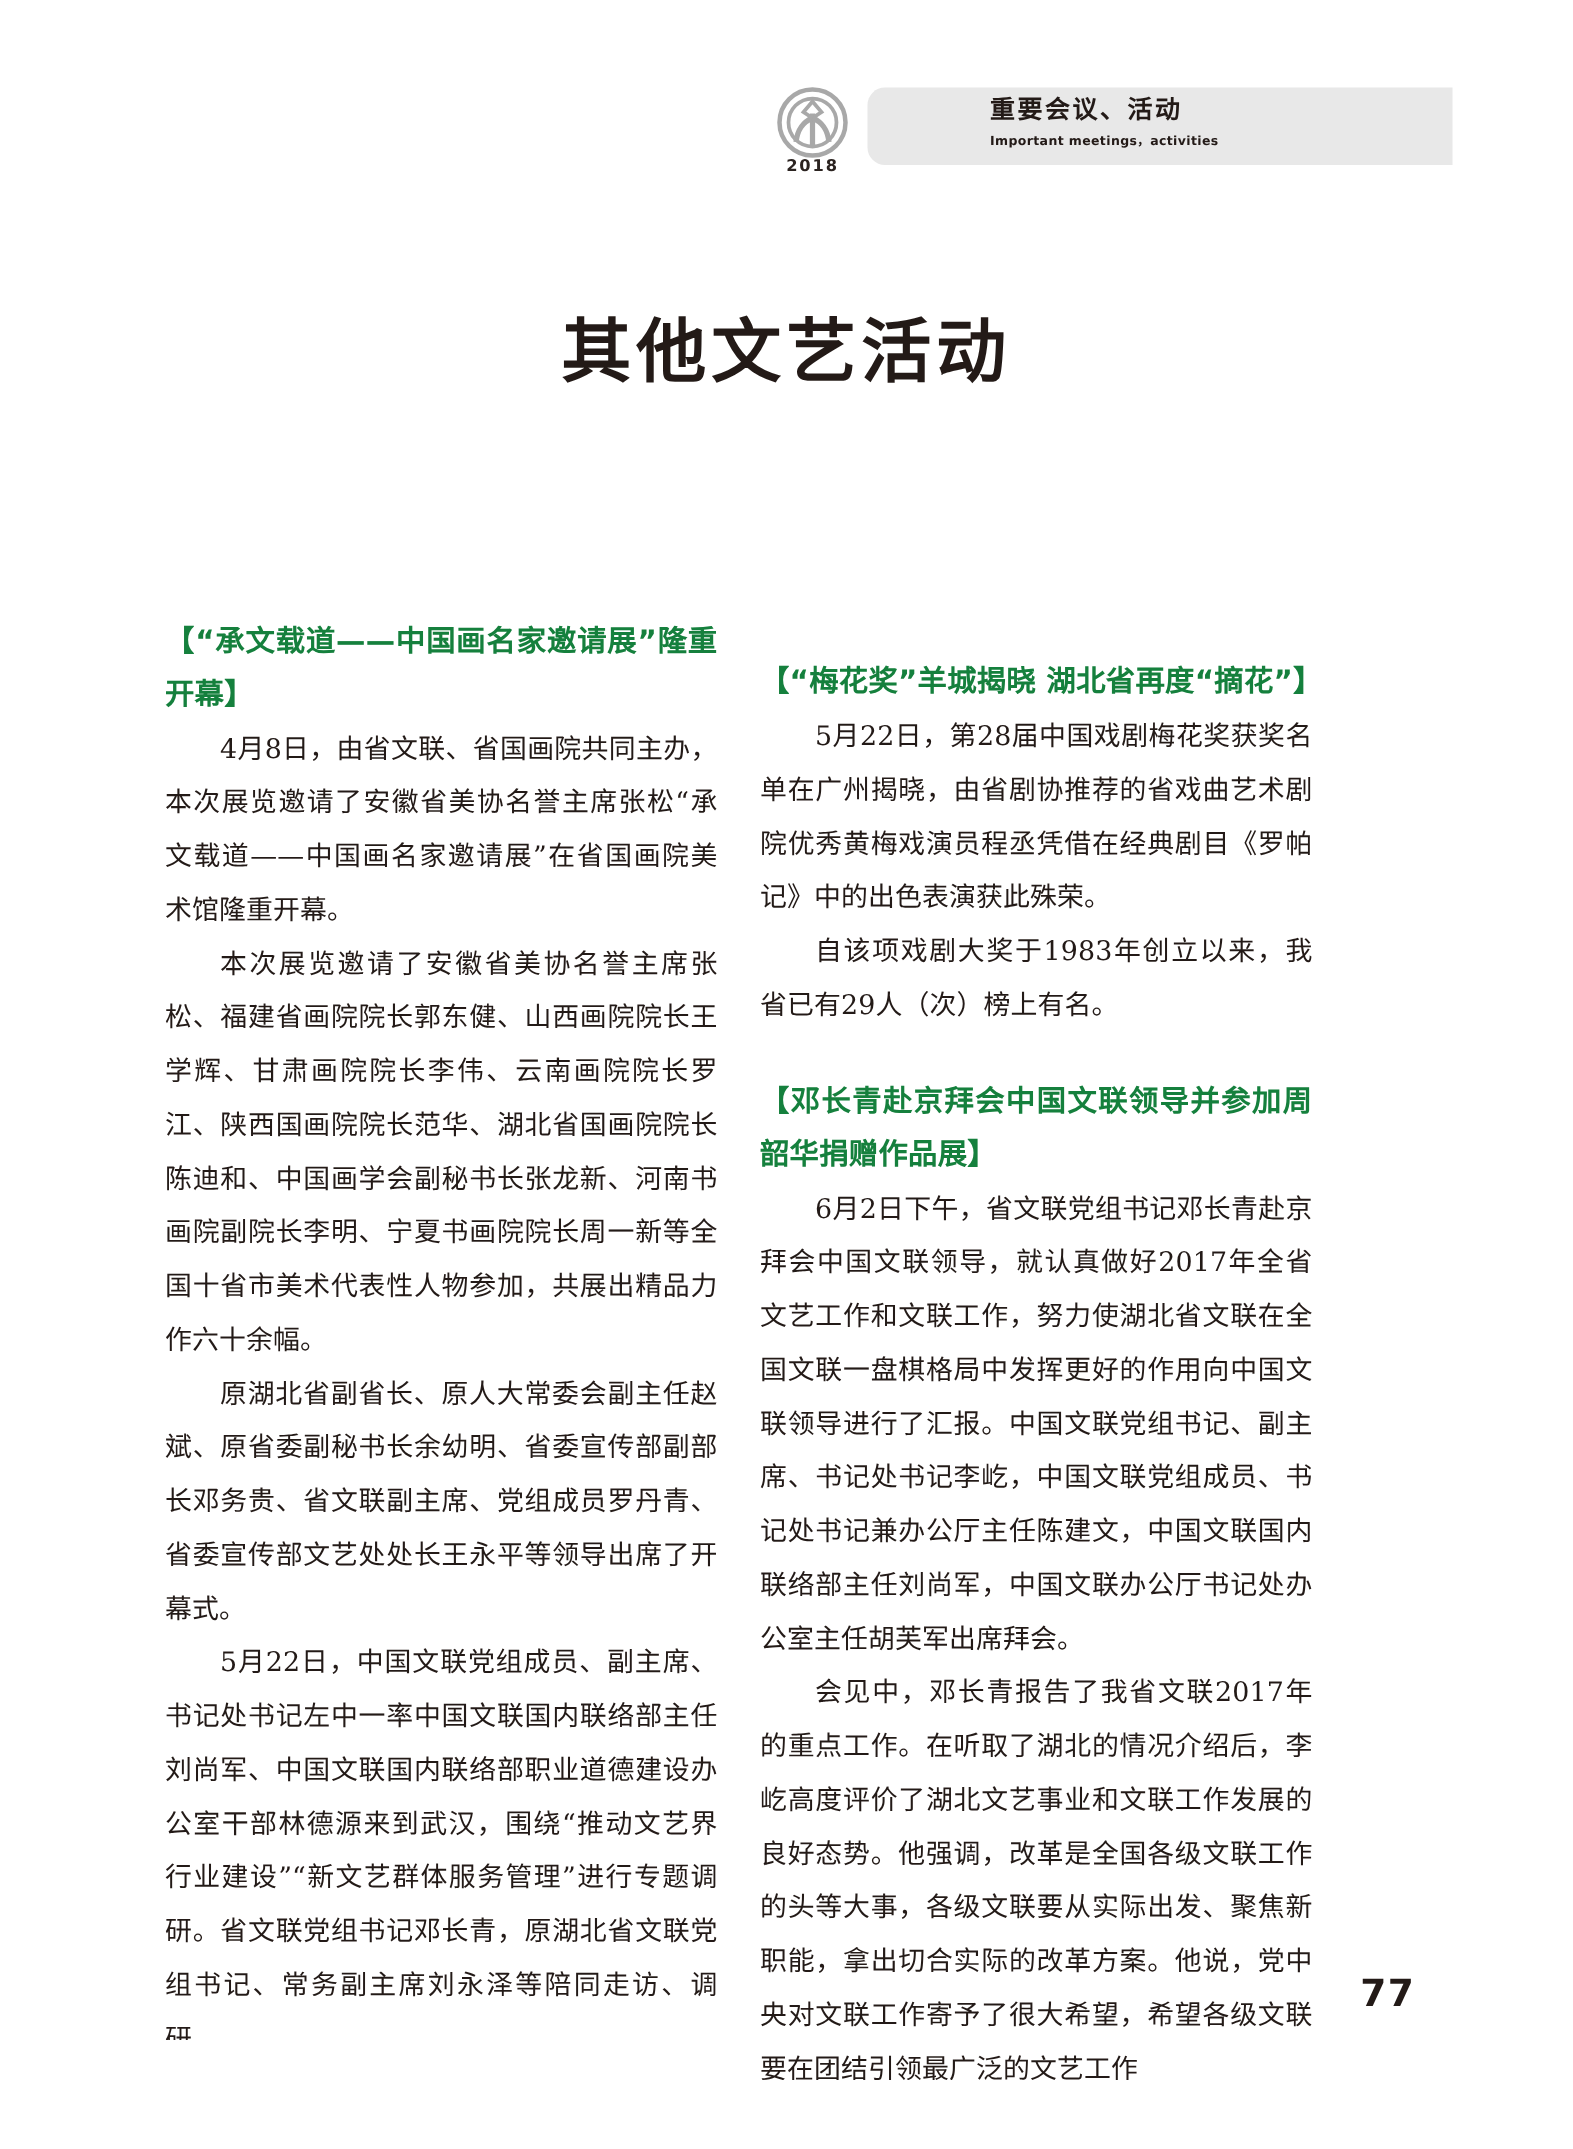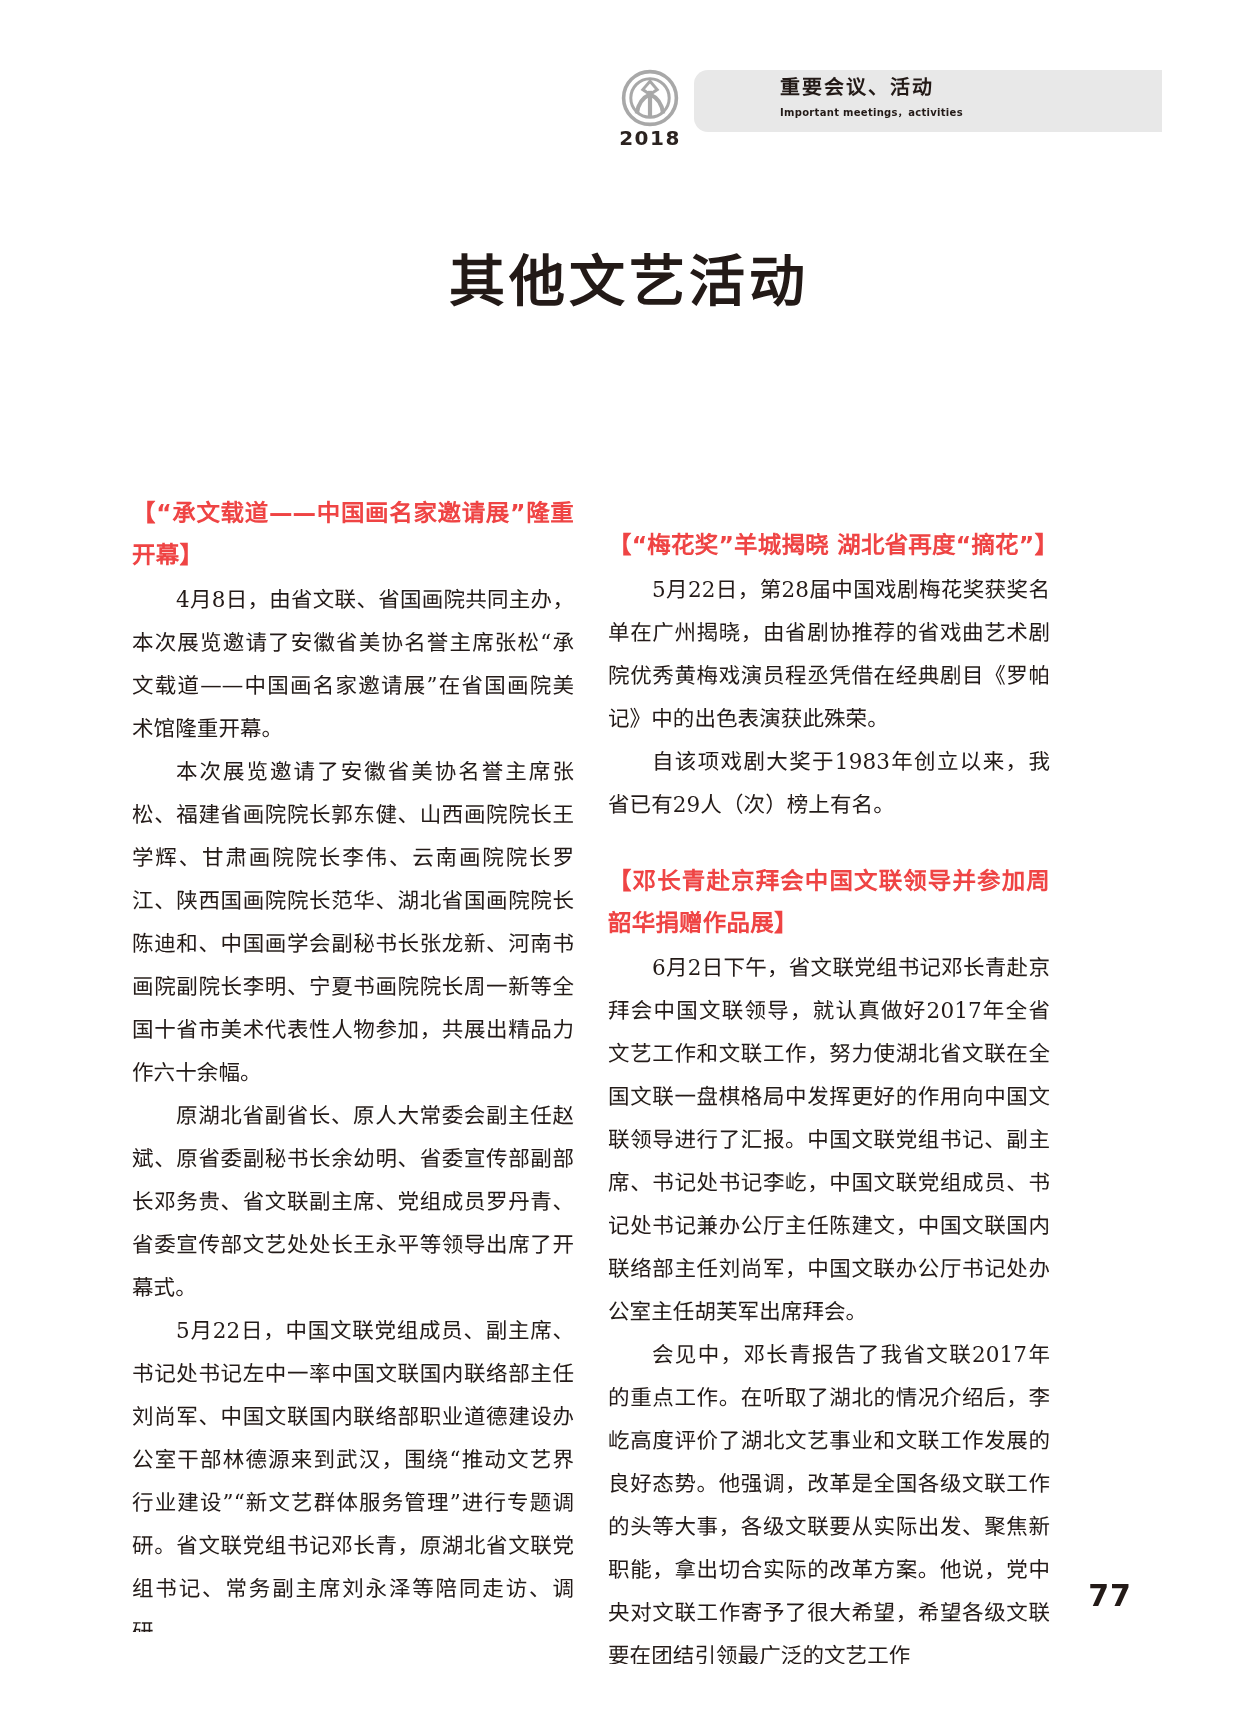--- a/index.html
+++ b/index.html
@@ -38,36 +38,36 @@
     margin: 0 auto;
   }
   .logo-year {
     position: absolute;
     left: 0;
     top: 58px;
     width: 76px;
     text-align: center;
     font-family: "DejaVu Sans", "Liberation Sans", sans-serif;
     font-weight: bold;
-    font-size: 20px;
+    font-size: 13px;
     letter-spacing: 1.5px;
     color: #2b2320;
   }
   .runhead-band {
     position: absolute;
     left: 82px;
     top: 2px;
     width: 468px;
     height: 62px;
     background: #e8e8e8;
     border-radius: 14px 0 0 14px;
   }
   .runhead-texts {
     position: absolute;
-    left: 168px;
+    left: 180px;
     top: 6px;
     width: 400px;
   }
   .runhead-cn {
     font-family: "DejaVu Sans", "Liberation Sans", sans-serif;
     font-weight: bold;
     font-size: 20px;
     letter-spacing: 2px;
     color: #231a17;
     line-height: 1.35;
@@ -114,21 +114,21 @@
   }
   .col-left  { left: 0px; }
   .col-right { left: 476px; margin-top: 32px; }
 
   .art-heading {
     font-family: "DejaVu Sans", "Liberation Sans", sans-serif;
     font-weight: bold;
     font-size: 23.5px;
     line-height: 42px;
     letter-spacing: 0.2px;
-    color: #ef4444;
+    color: #15803d;
     text-align: justify;
     text-justify: inter-character;
     margin: 0 0 2px 0;
   }
   .art-heading.gap { margin-top: 34px; }
 
   .para {
     font-family: "DejaVu Serif", "Liberation Serif", serif;
     font-weight: normal;
     font-size: 21.5px;

